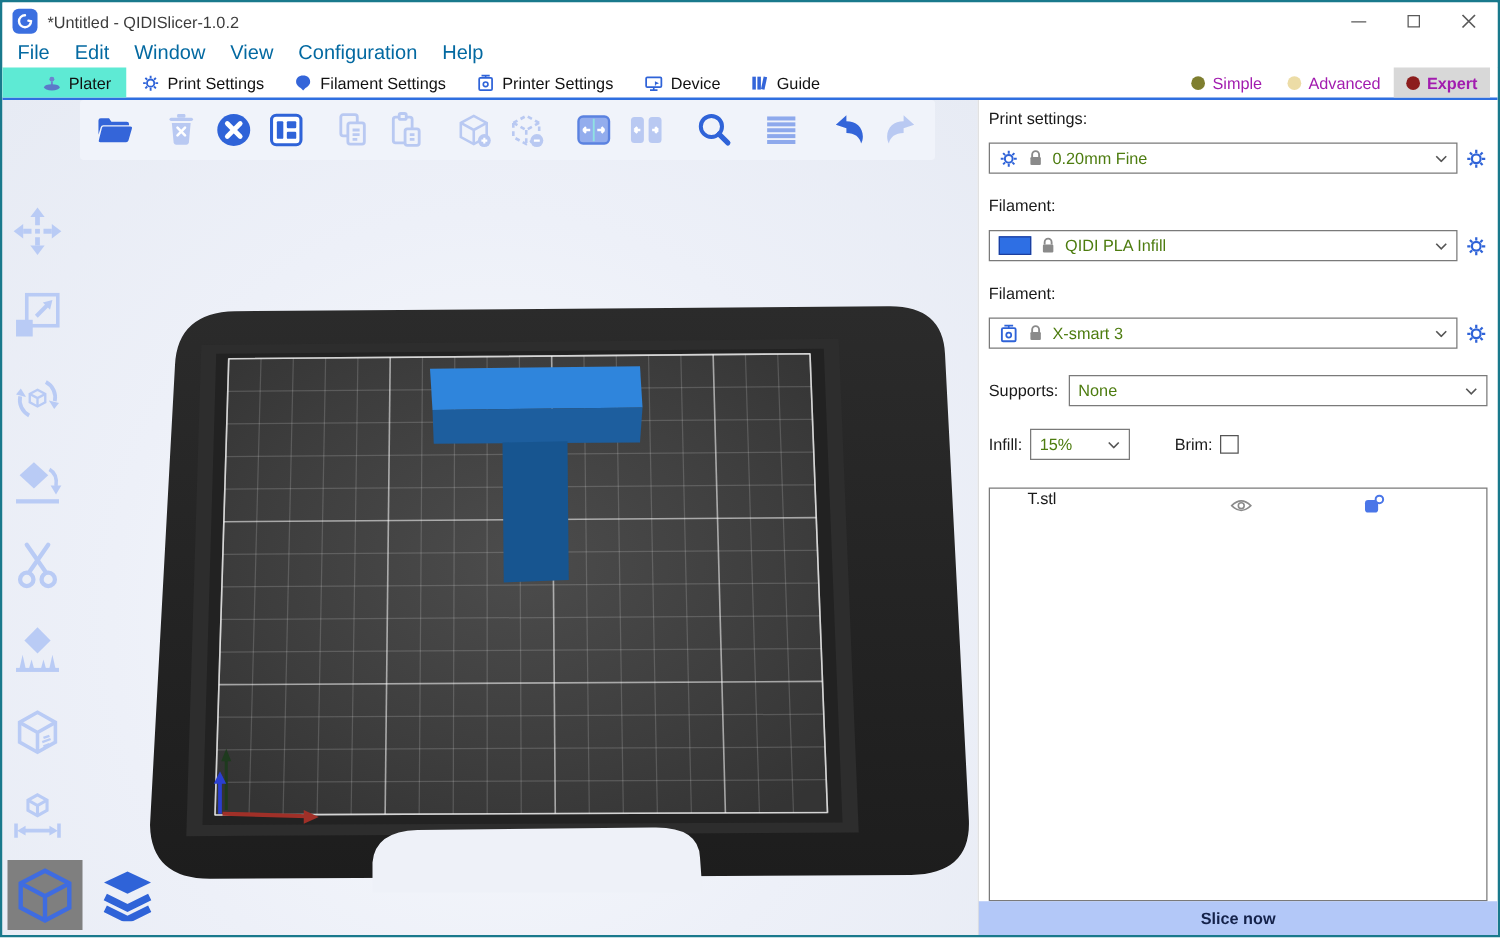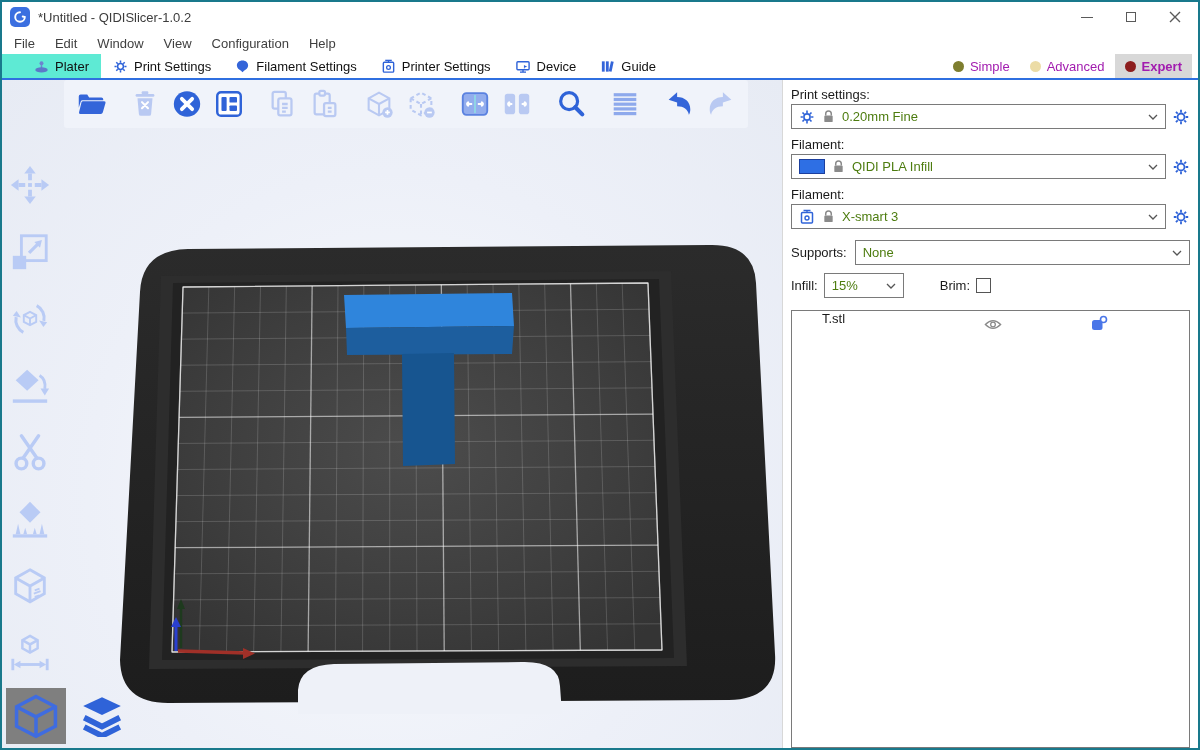--- a/index.html
+++ b/index.html
@@ -10,21 +10,21 @@
   .titlebar { height:30px; display:flex; align-items:center; background:#fff; padding:0 10px 0 8px; flex:0 0 auto; }
   .app-logo { width:20px; height:20px; border-radius:5px; background:#3b6fe0; display:flex; align-items:center; justify-content:center; }
   .title-text { margin-left:8px; font-size:13px; color:#3c3c3c; }
   .win-controls { margin-left:auto; display:flex; gap:30px; align-items:center; padding-right:6px; }
   .win-btn { width:14px; height:14px; display:flex; align-items:center; justify-content:center; }
   .min-glyph { width:12px; border-top:1.5px solid #5a5a5a; }
   .max-glyph { width:10px; height:10px; border:1.3px solid #5a5a5a; }
 
   
   .menubar { height:22px; display:flex; align-items:center; background:#fff; padding-left:2px; flex:0 0 auto; }
-  .menu-item { padding:0 10px; font-size:13px; color:#404040; cursor:default; }
+  .menu-item { padding:0 10px; font-size:16px; color:#0369a1; cursor:default; }
 
   
   .tabbar { height:26px; background:#fff; border-bottom:2px solid #2f6fe0; display:flex; align-items:stretch; flex:0 0 auto; }
   .tab { display:flex; align-items:center; gap:6px; padding:0 12px; font-size:13px; color:#111; cursor:default; }
   .tab.active { background:#5eead4;padding-left:32px; }
   .modes { margin-left:auto; display:flex; align-items:stretch; padding-right:6px; }
   .mode { display:flex; align-items:center; gap:6px; padding:0 10px; font-size:13px; color:#a21caf; }
   .mode.active { background:#d8d8d8; font-weight:bold; }
   .mode-dot { width:11px; height:11px; border-radius:50%; }
   .dot-0 { background:#7e7e2f; } .dot-1 { background:#ecdca6; } .dot-2 { background:#8c1d1d; }
@@ -43,21 +43,21 @@
   .lt-icon { width:44px; height:44px; display:flex; align-items:center; justify-content:center; }
 
   .view-toggles { position:absolute; left:4px; bottom:4px; display:flex; gap:6px; z-index:5; }
   .toggle { width:60px; height:56px; display:flex; align-items:center; justify-content:center; }
   .toggle.active { background:#7f7f7f; }
 
   .bed-svg { position:absolute; left:0; top:0; z-index:1; }
 
   
   .right-panel { width:416px; background:#fff; border-left:1px solid #d8d8d8; display:flex; flex-direction:column; }
-  .rp-content { flex:1; display:flex; flex-direction:column; padding:4px 8px 0 8px; min-height:0; }
+  .rp-content { flex:1; display:flex; flex-direction:column; padding:4px 8px 0 8px; min-height:0;gap:10px; }
   .rp-label { font-size:13px; color:#1a1a1a; margin:3px 0 2px 0; }
   .setting-row { display:flex; align-items:center; gap:6px; margin-bottom:5px; }
   .combo { flex:1; display:flex; align-items:center; height:25px; border:1px solid #7a7a7a; background:#fff; gap:7px; padding:0 7px; cursor:default; }
   .combo .value { font-size:13px; color:#4d7c0f; flex:1; white-space:nowrap; overflow:hidden; }
   .swatch { width:26px; height:15px; background:#2e6fe4; border:1px solid #1c3f9e; }
   .inline-row { display:flex; align-items:center; margin:3px 0 5px 0; font-size:13px; color:#1a1a1a; }
   .combo.small { flex:0 0 80px; }
   .checkbox { width:15px; height:15px; border:1px solid #555; background:#fff; margin-left:6px; }
 
   .object-list { margin-top:7px; border:1px solid #7a7a7a; flex:1; display:flex; flex-direction:column; min-height:0; background:#fff; }
@@ -595,15 +595,16 @@
             <span class="col-edit">
               <svg width="18" height="18" viewBox="0 0 18 18">
                   <rect x="2" y="5" width="10.5" height="10" rx="2.5" fill="#4a76e8"></rect>
                   <circle cx="13.5" cy="4.5" r="3" fill="#fff" stroke="#4a76e8" stroke-width="1.6"></circle>
                 </svg>
             </span>
           </div>
         </div>
       </div>
 
+      <div class="slice-button">Slice now</div>
     </div>
   </div>
 </div>
 
 </body></html>

